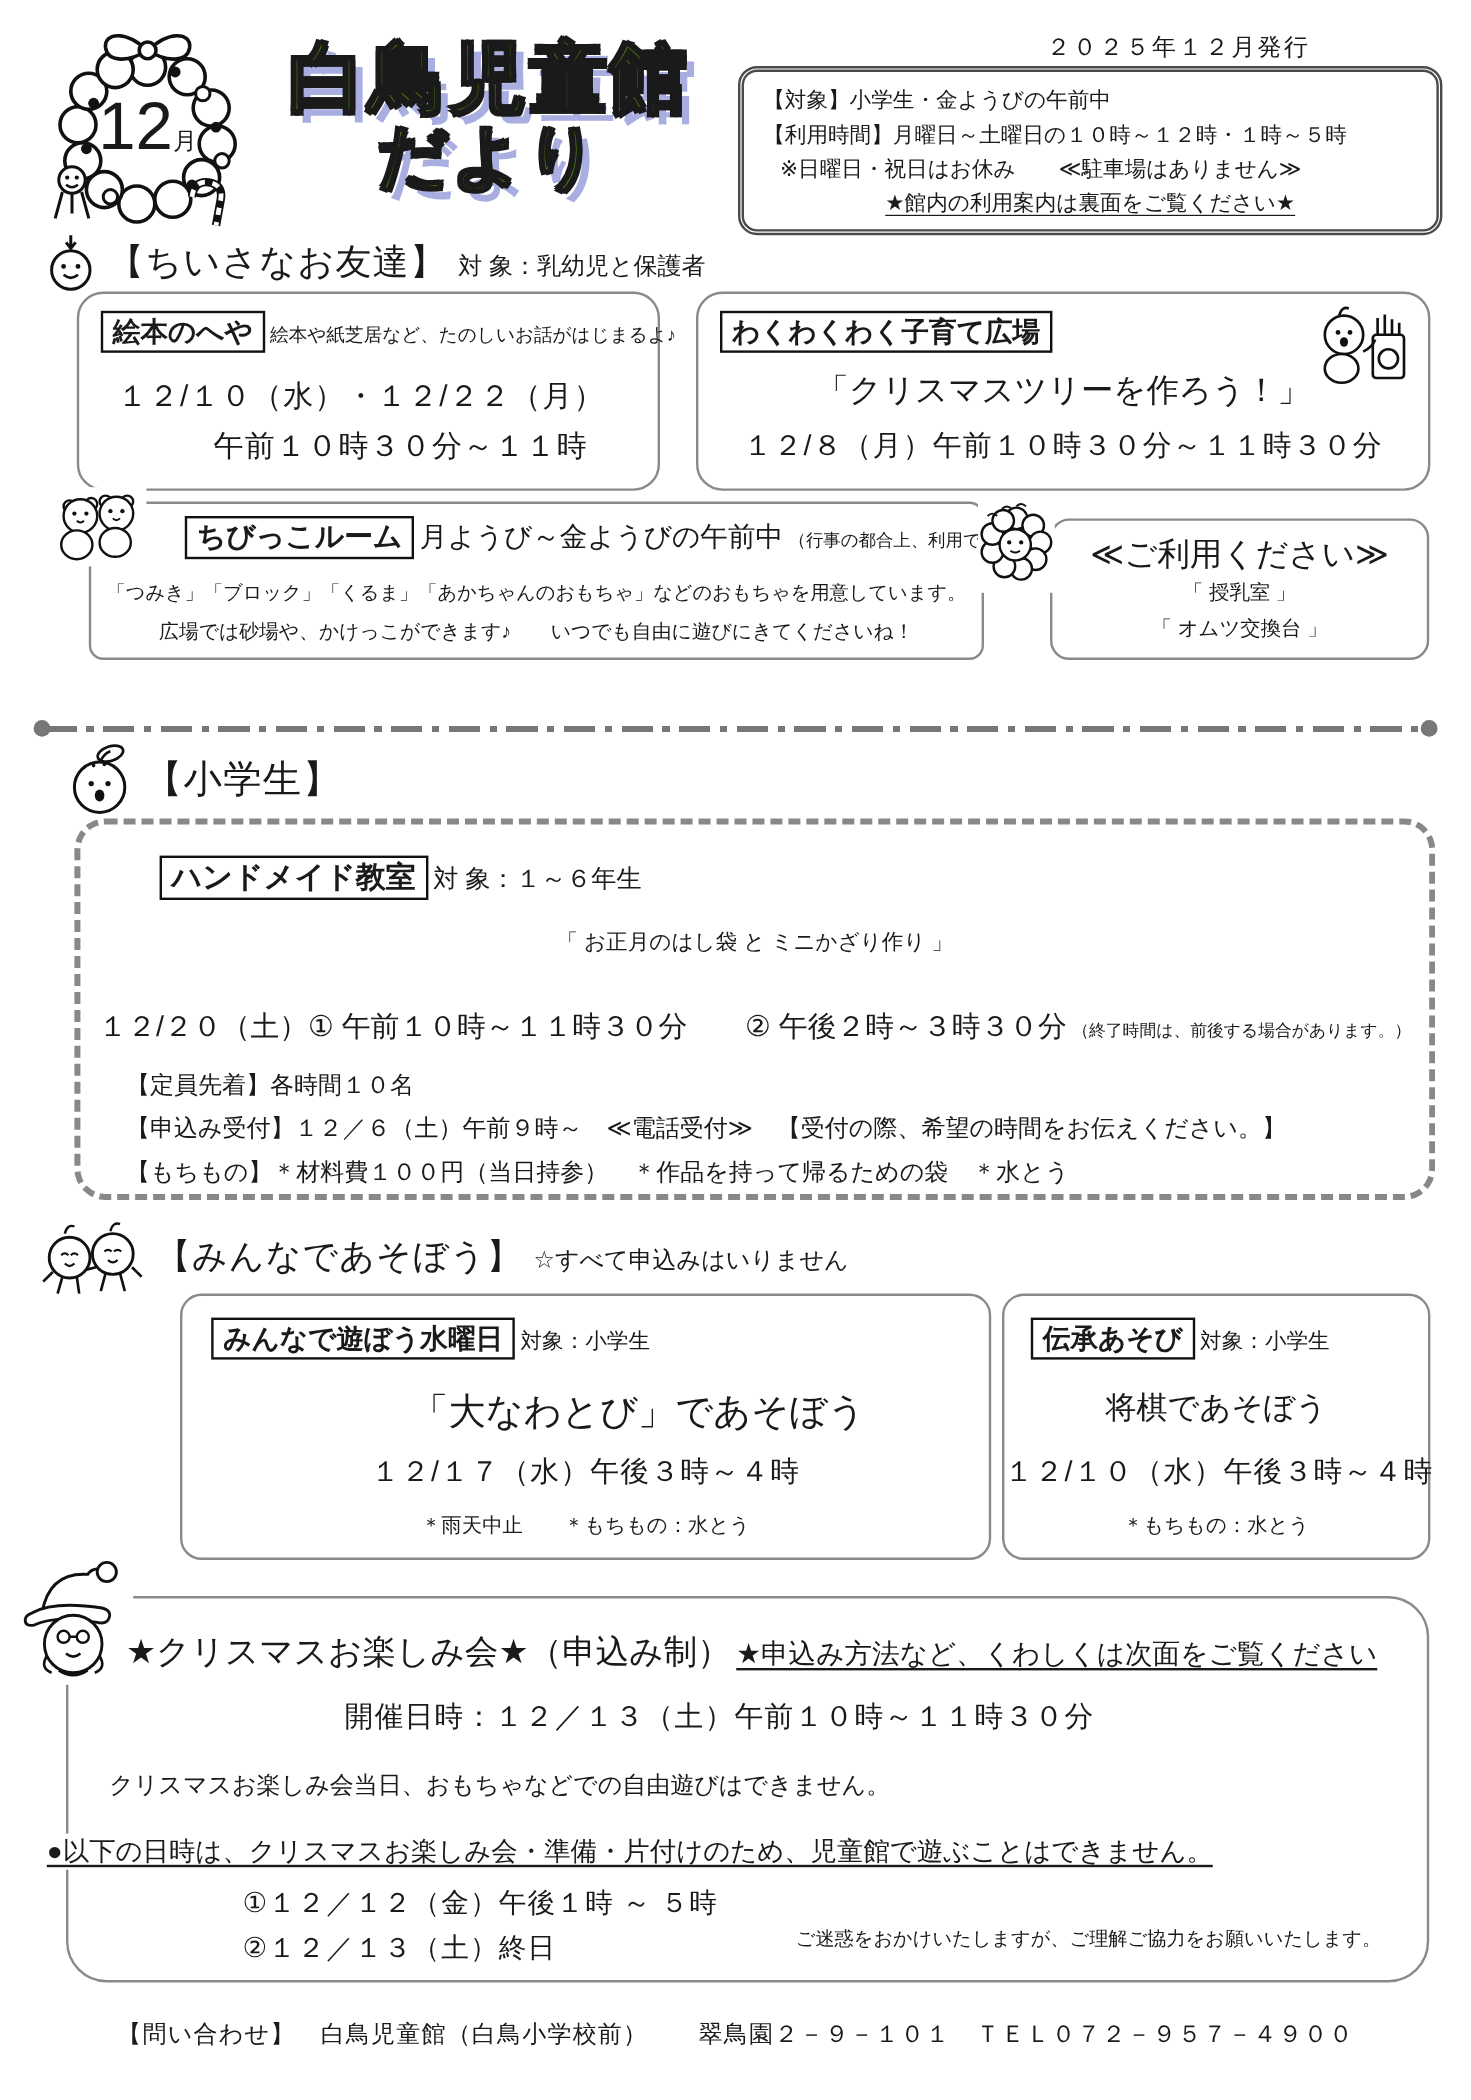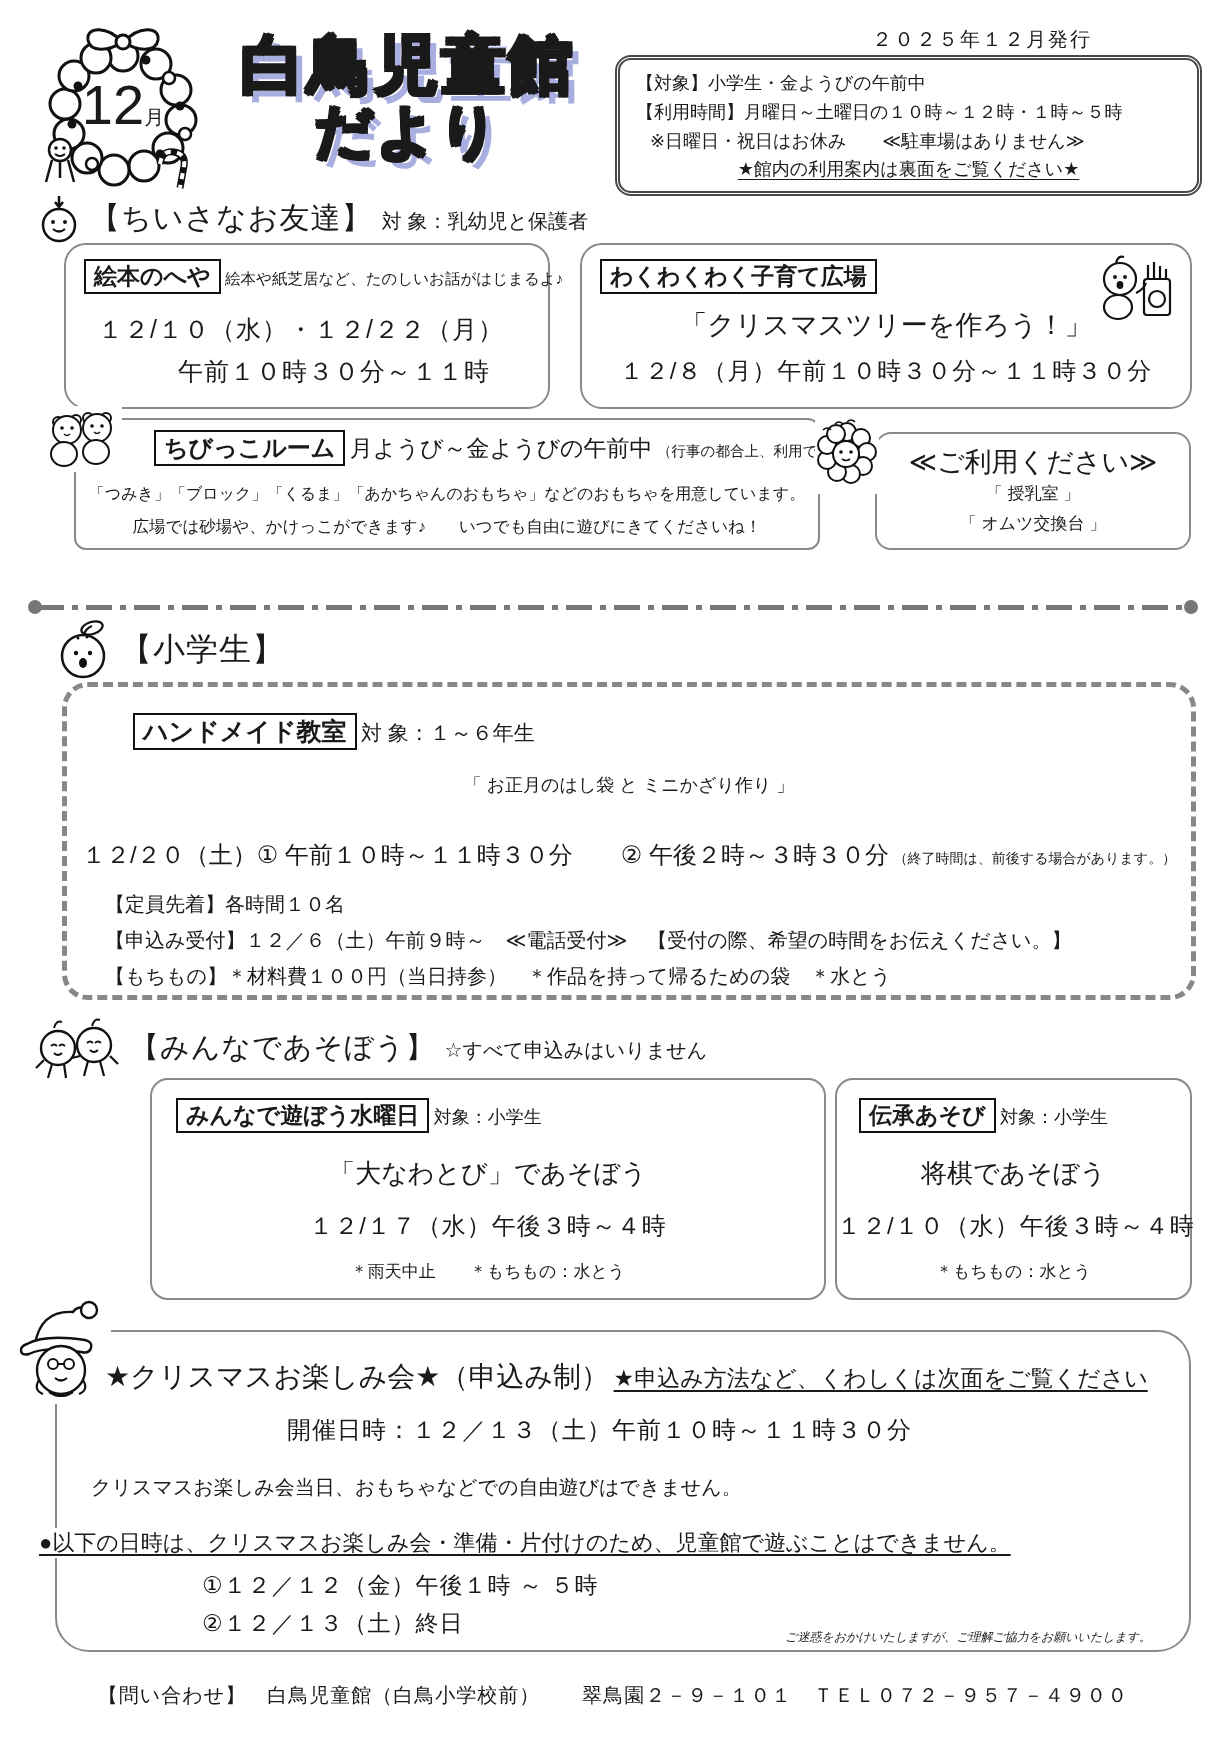--- a/index.html
+++ b/index.html
@@ -11,21 +11,21 @@
   .abs{position:absolute;}
   .rbox{position:absolute;border:2px solid #8a8a8a;border-radius:22px;background:#fff;}
   .tag{display:inline-block;border:2px solid #111;padding:1px 8px;font-weight:bold;background:#fff;line-height:1.25;}
   .u{text-decoration:underline;text-underline-offset:4px;}
   .b{font-weight:normal;}
   .ctr{text-align:center;}
   svg{display:block;}
   
   .issue{font-size:20px;letter-spacing:2px;}
   .main-title{
-    text-align:center;font-weight:800;line-height:1.06;letter-spacing:3px;color:#0f172a;
+    text-align:center;font-weight:800;line-height:1.06;letter-spacing:3px;color:#4d7c0f;
     -webkit-text-stroke:2px #1a1a1a;
     text-shadow:-2px -2px 0 #1a1a1a,2px -2px 0 #1a1a1a,-2px 2px 0 #1a1a1a,2px 2px 0 #1a1a1a,8px 8px 0 #a9aee0;
   }
   .main-title .l1{font-size:64px;}
   .main-title .l2{font-size:58px;}
   .infobox{
     position:absolute;border:5px double #4a4a4a;border-radius:16px;background:#fff;
     font-size:18px;line-height:1.6;padding:9px 16px 7px 16px;
   }
   .infobox .ind{padding-left:14px;}
@@ -266,21 +266,21 @@
   <div class="abs sec-h" style="left:130px;top:1028px;font-size:29px;">
     <span>【みんなであそぼう】</span>
     <span class="sub">☆すべて申込みはいりません</span>
   </div>
 
   <div class="rbox" style="left:150px;top:1078px;width:672px;height:218px;border-radius:18px;">
     <div class="abs wn" style="left:24px;top:18px;">
       <span class="tag" style="font-size:23px;">みんなで遊ぼう水曜日</span>
       <span style="font-size:18px;">対象：小学生</span>
     </div>
-    <div class="abs ctr b wn" style="left:0;top:76px;width:100%;font-size:26px;">「大なわとび」であそぼう</div>
+    <div class="abs ctr b wn" style="left:0;top:76px;width:100%;font-size:31px;padding-left:44px;">「大なわとび」であそぼう</div>
     <div class="abs ctr wn" style="left:0;top:130px;width:100%;font-size:24px;letter-spacing:1px;">１２/１７（水）午後３時～４時</div>
     <div class="abs ctr wn" style="left:0;top:180px;width:100%;font-size:17px;">＊雨天中止　　＊もちもの：水とう</div>
   </div>
 
   <div class="rbox" style="left:835px;top:1078px;width:353px;height:218px;border-radius:18px;">
     <div class="abs wn" style="left:22px;top:18px;">
       <span class="tag" style="font-size:23px;">伝承あそび</span>
       <span style="font-size:18px;">対象：小学生</span>
     </div>
     <div class="abs ctr b wn" style="left:0;top:76px;width:100%;font-size:26px;">将棋であそぼう</div>
@@ -306,18 +306,18 @@
     </div>
     <div class="abs wn" style="left:48px;top:26px;">
       <span class="b" style="font-size:28px;">★クリスマスお楽しみ会★（申込み制）</span>
       <span class="b u" style="font-size:23px;">★申込み方法など、くわしくは次面をご覧ください</span>
     </div>
     <div class="abs wn" style="left:230px;top:82px;font-size:24px;letter-spacing:1px;">開催日時：１２／１３（土）午前１０時～１１時３０分</div>
     <div class="abs wn" style="left:34px;top:142px;font-size:20px;">クリスマスお楽しみ会当日、おもちゃなどでの自由遊びはできません。</div>
     <div class="abs wn b u" style="left:-22px;top:196px;font-size:22px;background:#fff;padding:0 4px;">●以下の日時は、クリスマスお楽しみ会・準備・片付けのため、児童館で遊ぶことはできません。</div>
     <div class="abs wn" style="left:145px;top:238px;font-size:23px;letter-spacing:1px;">①１２／１２（金）午後１時 ～ ５時</div>
     <div class="abs wn" style="left:145px;top:276px;font-size:23px;letter-spacing:1px;">②１２／１３（土）終日</div>
-    <div class="abs wn" style="right:38px;top:297px;font-size:12px;font-style:italic;">ご迷惑をおかけいたしますが、ご理解ご協力をお願いいたします。</div>
+    <div class="abs wn" style="right:38px;top:274px;font-size:16px;">ご迷惑をおかけいたしますが、ご理解ご協力をお願いいたします。</div>
   </div>
 
   <div class="abs ctr wn" style="left:0;top:1682px;width:100%;font-size:20px;letter-spacing:1px;">【問い合わせ】　白鳥児童館（白鳥小学校前）　　翠鳥園２－９－１０１　ＴＥＬ０７２－９５７－４９００</div>
 
 </div>
 
 </body></html>

